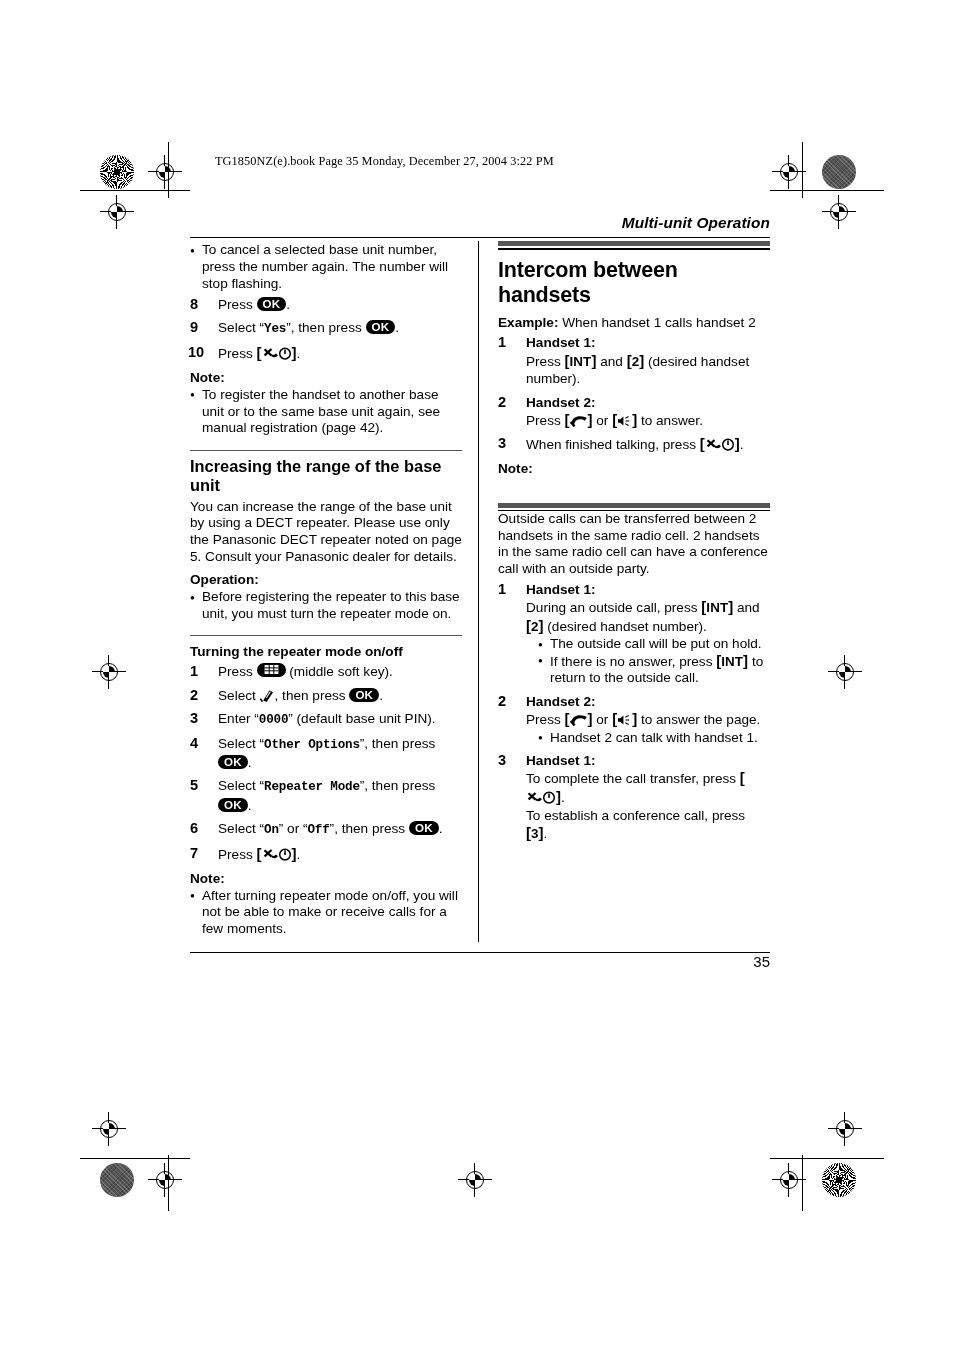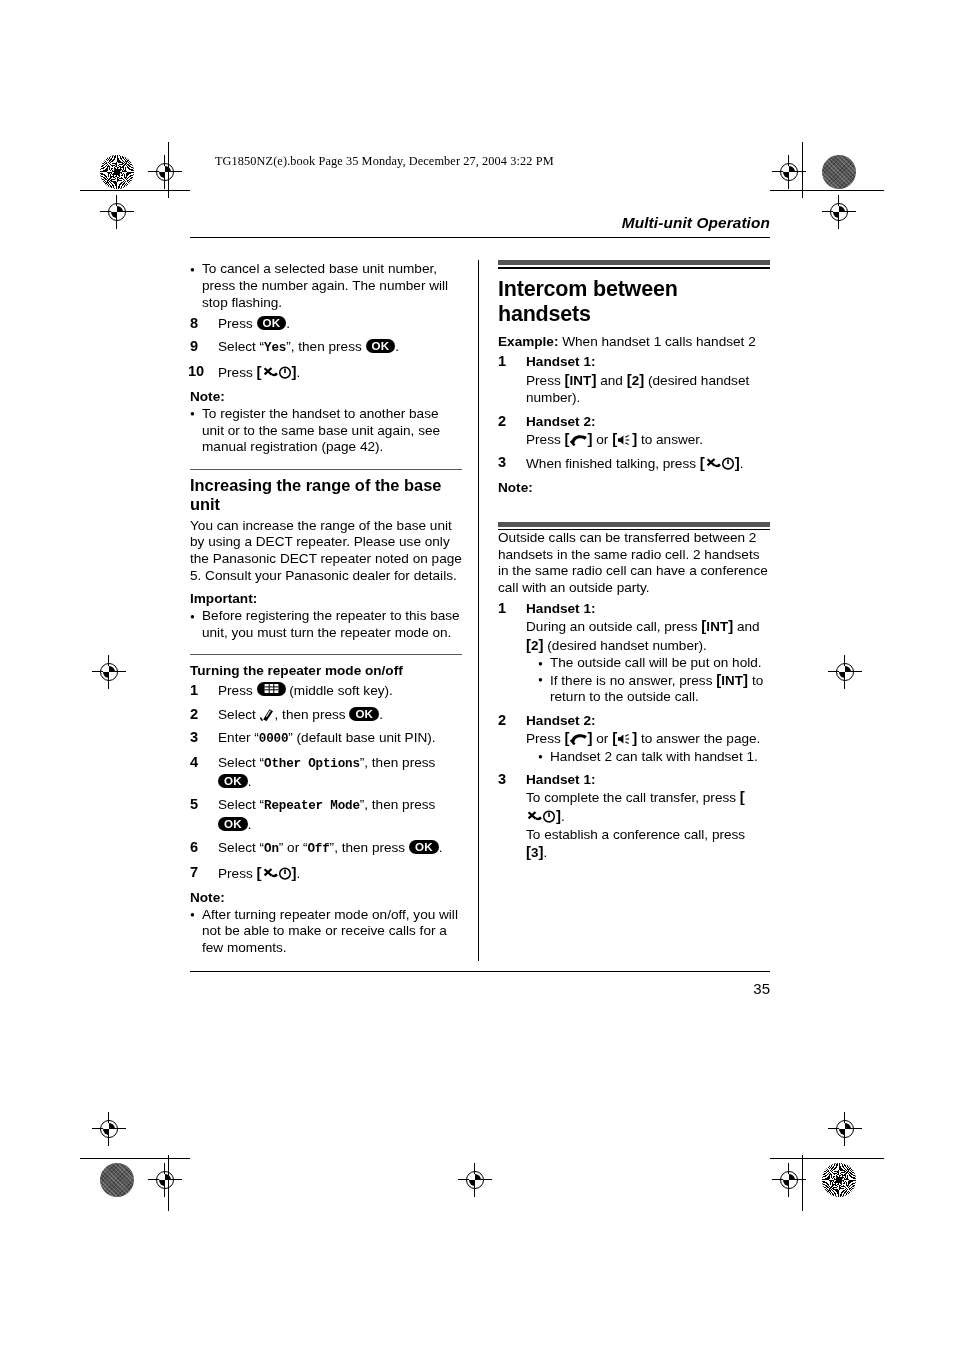--- a/index.html
+++ b/index.html
@@ -23,21 +23,21 @@
   .trimline{position:absolute;background:#000;}
 
   
   #content{position:absolute;left:190px;top:154px;width:580px;}
   .bookline{font-family:"Liberation Serif","DejaVu Serif",serif;font-size:12.3px;
             letter-spacing:.1px;white-space:nowrap;padding-left:25px;}
   .runhead{text-align:right;font-weight:bold;font-style:italic;font-size:15.4px;
            margin-top:45px;letter-spacing:.1px;}
   .headrule{height:1.4px;background:#000;margin-top:5px;}
 
-  .cols{position:relative;margin-top:22px;}
+  .cols{position:relative;margin-top:3px;}
   .divider{position:absolute;left:288px;top:0;bottom:0;width:1.2px;background:#000;}
   .col{width:272px;}
   .col-left{float:left;}
   .col-right{float:right;}
   .cols::after{content:"";display:block;clear:both;}
 
   
   .para{font-size:13.6px;line-height:16.6px;margin:0 0 2px 0;}
   .bullets{margin:1px 0 4px 0;padding:0;list-style:none;}
   .bullets li{position:relative;padding-left:12px;font-size:13.6px;line-height:16.6px;margin-bottom:1px;}
@@ -72,21 +72,21 @@
          vertical-align:1px;letter-spacing:.2px;}
   .softkey{display:inline-block;background:#000;border-radius:7px;padding:1px 6px 2px 6px;
            vertical-align:-1px;line-height:0;}
   .softkey svg{display:block;}
   .keyicon{display:inline-block;vertical-align:-2px;line-height:0;}
   .keyicon svg{display:block;}
   .brk{font-weight:bold;font-size:15px;}
   .keylbl{font-weight:bold;font-size:13.4px;letter-spacing:.1px;}
 
   .footrule{height:1.3px;background:#000;margin-top:10px;}
-  .pagenum{text-align:right;font-size:15px;margin-top:8px;}
+  .pagenum{text-align:right;font-size:15px;margin-top:0;}
 </style>
 </head>
 <body>
 
 <div class="starmark" style="left:100px;top:155px;"></div>
 <div class="regmark" style="left:148px;top:155px;">
     <div class="h"></div>
     <div class="v"></div>
     <div class="ring"></div>
     <div class="pie"></div>
@@ -203,21 +203,21 @@
 
       <div class="noteLbl">Note:</div>
       <ul class="bullets">
         <li>To register the handset to another base unit or to the same base unit again, see manual registration (page 42).</li>
       </ul>
 
       <div class="subhead-rule"></div>
       <h2 class="subhead">Increasing the range of the base unit</h2>
       <p class="para">You can increase the range of the base unit by using a DECT repeater. Please use only the Panasonic DECT repeater noted on page 5. Consult your Panasonic dealer for details.</p>
 
-      <div class="impLbl">Important:</div>
+      <div class="impLbl">Operation:</div>
       <ul class="bullets">
         <li>Before registering the repeater to this base unit, you must turn the repeater mode on.</li>
       </ul>
 
       <div class="subhead-rule"></div>
       <h3 class="minihead">Turning the repeater mode on/off</h3>
 
       <ol class="steps">
         <li>
           <span class="num">1</span>

